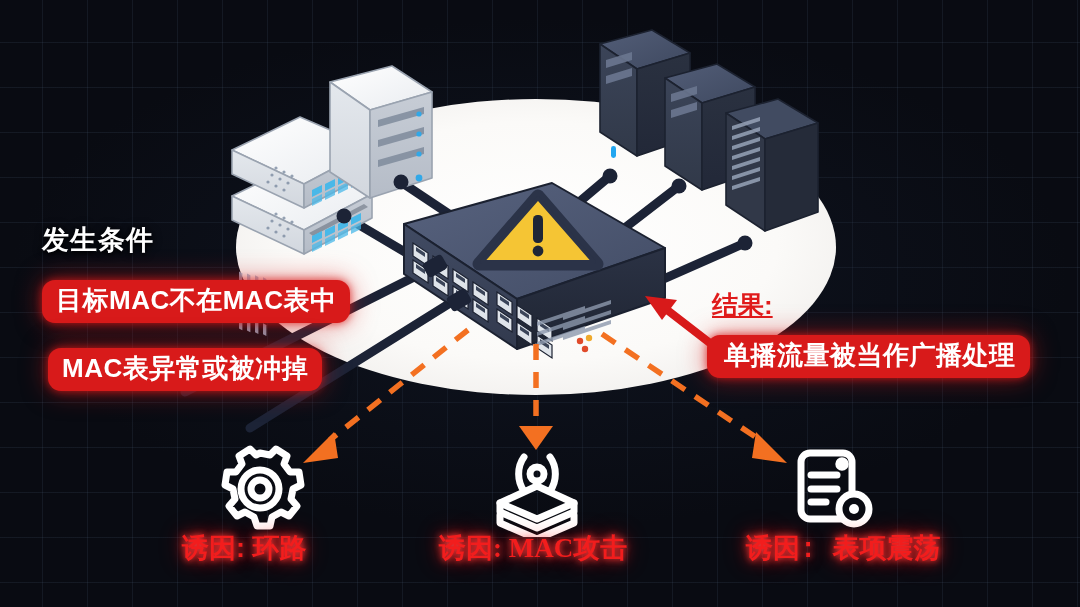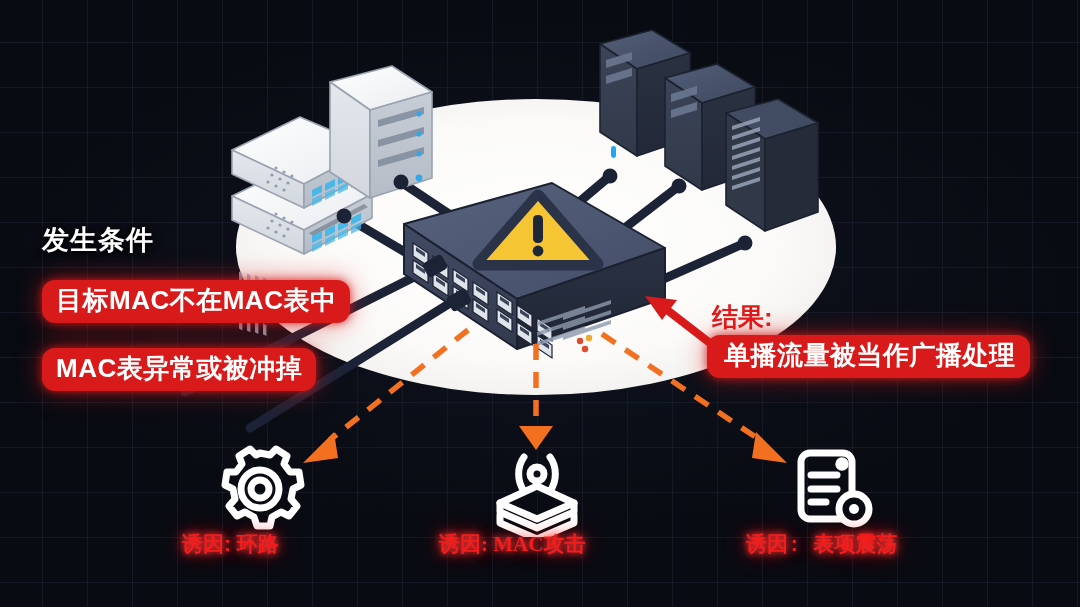--- a/index.html
+++ b/index.html
@@ -66,21 +66,21 @@
     color: #e01b1b;
     font-weight: bold;
     font-size: 26px;
     white-space: nowrap;
     text-shadow: 0 0 7px rgba(255,255,255,0.55), 0 0 14px rgba(255,255,255,0.3);
   }
   .cause-label {
     position: absolute;
     color: #f21d1d;
     font-weight: bold;
-    font-size: 21px;
+    font-size: 27px;
     white-space: nowrap;
     text-shadow:
       0 0 6px rgba(255,60,60,0.95),
       0 0 14px rgba(255,30,30,0.75),
       0 0 26px rgba(255,0,0,0.45);
   }
   .bottom-icon {
     position: absolute;
   }
 </style>
@@ -381,23 +381,23 @@
       <path d="M303,463 L334,432 L338,458 Z"></path>
       <path d="M519,426 L553,426 L536,450 Z"></path>
       <path d="M787,463 L756,432 L752,458 Z"></path>
     </g>
   </svg>
 
   <div class="heading-white" style="left:42px; top:222px;">发生条件</div>
 
   <div class="red-chip" style="left:42px; top:280px;">目标MAC不在MAC表中</div>
 
-  <div class="red-chip" style="left:42px; top:348px;">MAC表异常或被冲掉</div>
-
-  <div class="red-label" style="left:712px; top:300px;">结果:</div>
+  <div class="red-chip" style="left:48px; top:348px;">MAC表异常或被冲掉</div>
+
+  <div class="red-label" style="left:712px; top:288px;text-decoration:underline;">结果:</div>
 
   <div class="red-chip" style="left:707px; top:335px;padding-left:17px;">单播流量被当作广播处理</div>
 
   <div class="bottom-icon" style="left:205px; top:437px;">
     <svg width="110" height="100" viewBox="0 0 110 100">
       <g fill="none" stroke="#ffffff" stroke-width="7" stroke-linejoin="round" stroke-linecap="round">
         <path d="M55,16
                  l10,2 l6,-6 l11,7 l-3,8 l6,8 l9,0 l2,13 l-8,4 l-2,10 l6,7 l-8,10 l-8,-4 l-9,5 l-2,9 l-13,0 l-3,-9 l-9,-5 l-8,4 l-8,-10 l6,-7 l-2,-10 l-8,-4 l2,-13 l9,0 l6,-8 l-3,-8 l11,-7 l6,6 Z"></path>
         <circle cx="55" cy="52" r="19"></circle>
         <circle cx="55" cy="52" r="9"></circle>

